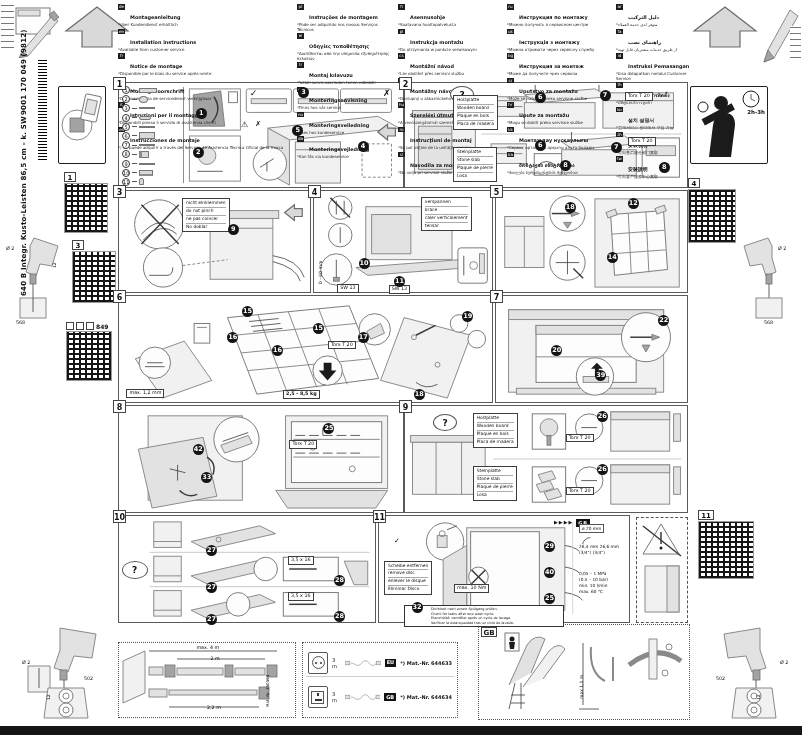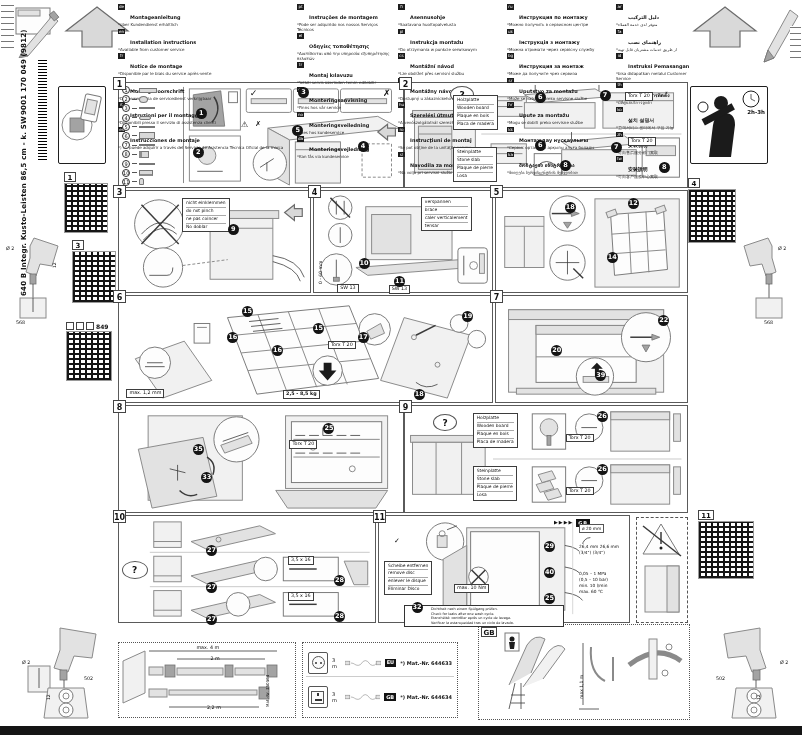--- a/index.html
+++ b/index.html
@@ -588,21 +588,21 @@
       <path d="M178,30 h10 m4,0 h10 m4,0 h10 m4,0 h10 m4,0 h10" class="kt"></path>
       <path d="M178,48 h10 m4,0 h10 m4,0 h10 m4,0 h10 m4,0 h10" class="kt"></path>
       <polygon points="158,86 272,86 260,104 170,104" class="e"></polygon>
       <circle cx="196" cy="42" r="3" class="n"></circle>
       <circle cx="236" cy="64" r="3" class="n"></circle>
       <line x1="206" y1="22" x2="206" y2="30" class="kt"></line>
     </svg>
     <span class="tool" style="left:60%;top:32%">Torx T 20</span>
     <div class="balloons">
 
-    <span class="balloon" style="left: 26%; top: 36%;">35</span>
+    <span class="balloon" style="left: 26%; top: 36%;">42</span>
         <span class="balloon" style="left: 29%; top: 62%;">33</span>
         <span class="balloon" style="left: 72%; top: 16%;">25</span>
       </div>
   </div>
 
   <div class="panel" style="left:404px;top:405px;width:284px;height:108px">
     <div class="pnum">9</div>
     <svg class="art" viewBox="0 0 284 108">
       <rect x="4" y="30" width="78" height="7" class="e"></rect>
       <rect x="6" y="37" width="74" height="53" class="f"></rect>

